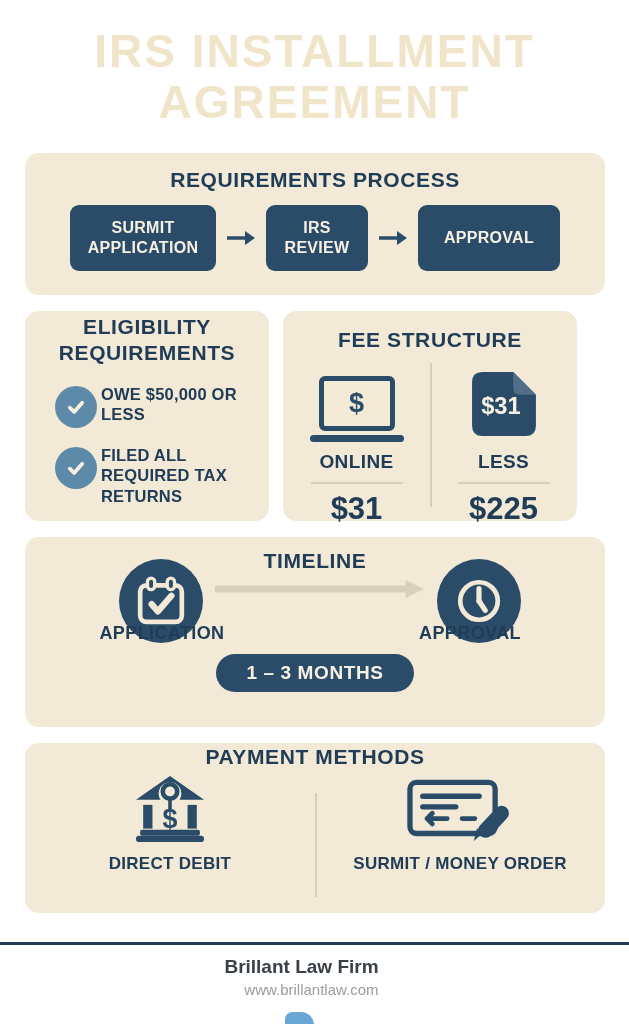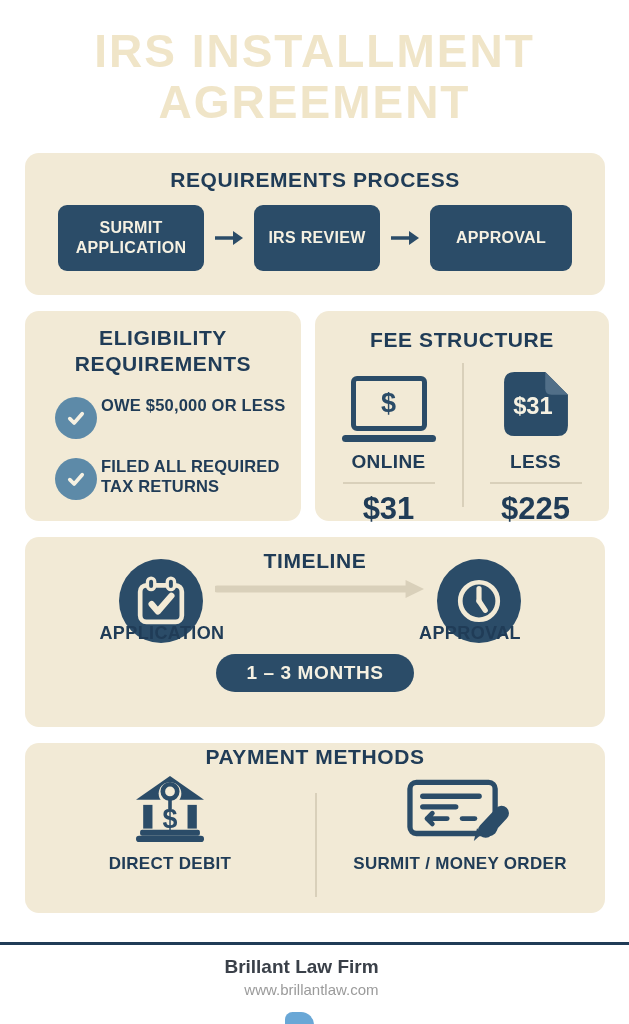--- a/index.html
+++ b/index.html
@@ -26,26 +26,26 @@
   .panel{background:var(--panel);border-radius:14px;margin-left:25px;width:580px;position:relative;}
   .panel-heading{color:var(--navy-dark);font-weight:700;font-size:21px;
     letter-spacing:0.6px;text-align:center;}
 
   
   .process-panel{margin-top:26px;height:142px;padding-top:15px;}
   .process-row{display:flex;justify-content:center;align-items:center;margin-top:13px;gap:10px;}
   .step-box{background:var(--navy);color:var(--cream);border-radius:9px;
     height:66px;display:flex;align-items:center;justify-content:center;text-align:center;
     font-weight:700;font-size:16px;line-height:1.25;letter-spacing:0.3px;padding:4px 10px;}
-  .step-1{width:146px;} .step-2{width:126px;} .step-3{width:142px;}
+  .step-1{width:146px;} .step-2{width:102px;} .step-3{width:142px;}
   .step-arrow{width:30px;height:20px;flex:0 0 auto;}
 
   
   .mid-row{display:flex;margin-left:25px;margin-top:16px;gap:14px;}
-  .elig-panel{margin-left:0;width:276px;height:210px;padding-top:14px;}
+  .elig-panel{margin-left:0;width:244px;height:210px;padding-top:3px;}
   .elig-heading{max-width:220px;margin:0 auto;line-height:1.25;}
   .elig-items{margin-top:17px;display:flex;flex-direction:column;gap:17px;padding-left:30px;}
   .elig-item{display:flex;align-items:flex-start;gap:4px;}
   .check-circle{width:42px;height:42px;border-radius:50%;background:var(--steel);
     flex:0 0 auto;display:flex;align-items:center;justify-content:center;margin-top:2px;}
   .elig-text{color:var(--navy-dark);font-weight:700;font-size:16.5px;line-height:1.25;
     letter-spacing:0.2px;width:185px;}
 
   .fee-panel{margin-left:0;width:294px;height:210px;padding-top:17px;}
   .fee-cols{display:flex;margin-top:10px;}

